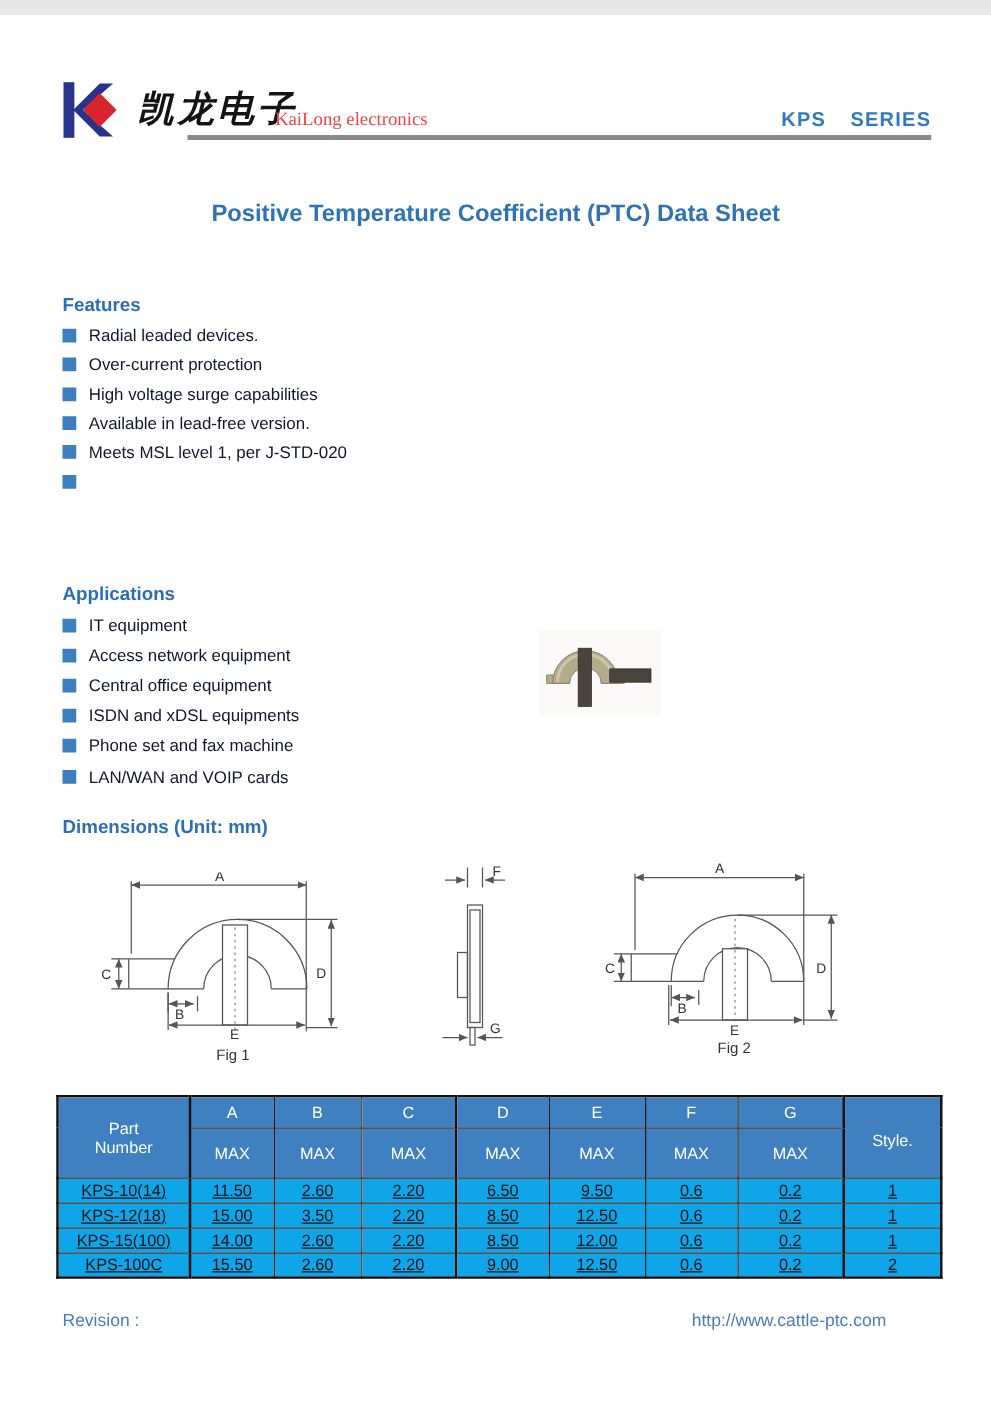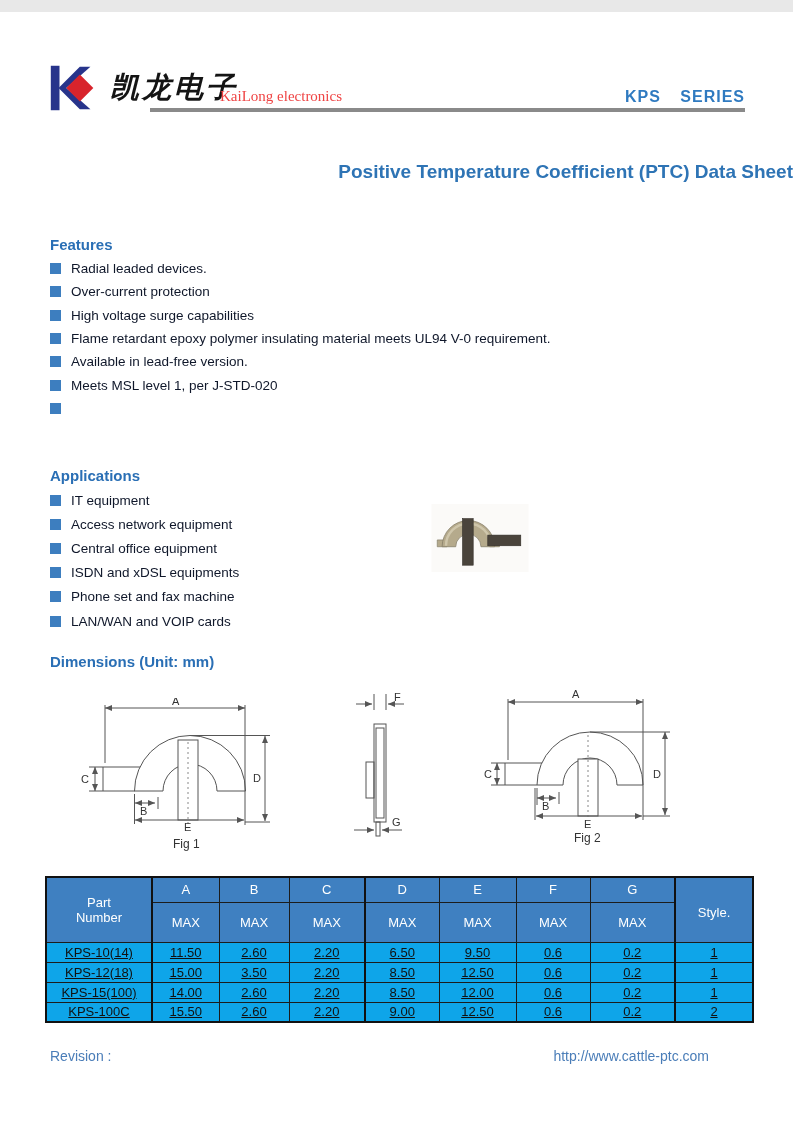--- a/index.html
+++ b/index.html
@@ -21,21 +21,21 @@
   }
   .series{
     position:absolute;right:48px;top:76px;font-size:16px;font-weight:bold;
     color:#2f7ac0;word-spacing:14px;letter-spacing:1px;
   }
   .header-rule{
     position:absolute;left:150px;top:96px;width:595px;height:4px;background:#8a8a8a;
   }
   
   .doc-title{
-    position:absolute;left:0;top:149px;width:100%;text-align:right;
+    position:absolute;left:0;top:149px;width:100%;text-align:center;
     font-size:19px;font-weight:bold;color:#2e74b5;
   }
   
   .sec-heading{
     position:absolute;left:50px;font-size:15px;font-weight:bold;color:#2a6fb5;
   }
   .h-features{top:224px;}
   .h-applications{top:455px;}
   .h-dimensions{top:641px;}
   ul.blist{
@@ -114,24 +114,20 @@
         <span class="bullet"></span>
         <span>Radial leaded devices.</span>
       </li>
     <li>
         <span class="bullet"></span>
         <span>Over-current protection</span>
       </li>
     <li>
         <span class="bullet"></span>
         <span>High voltage surge capabilities</span>
-      </li>
-    <li>
-        <span class="bullet"></span>
-        <span>Flame retardant epoxy polymer insulating material meets UL94 V-0 requirement.</span>
       </li>
     <li>
         <span class="bullet"></span>
         <span>Available in lead-free version.</span>
       </li>
     <li>
         <span class="bullet"></span>
         <span>Meets MSL level 1, per J-STD-020</span>
       </li>
     <li>

